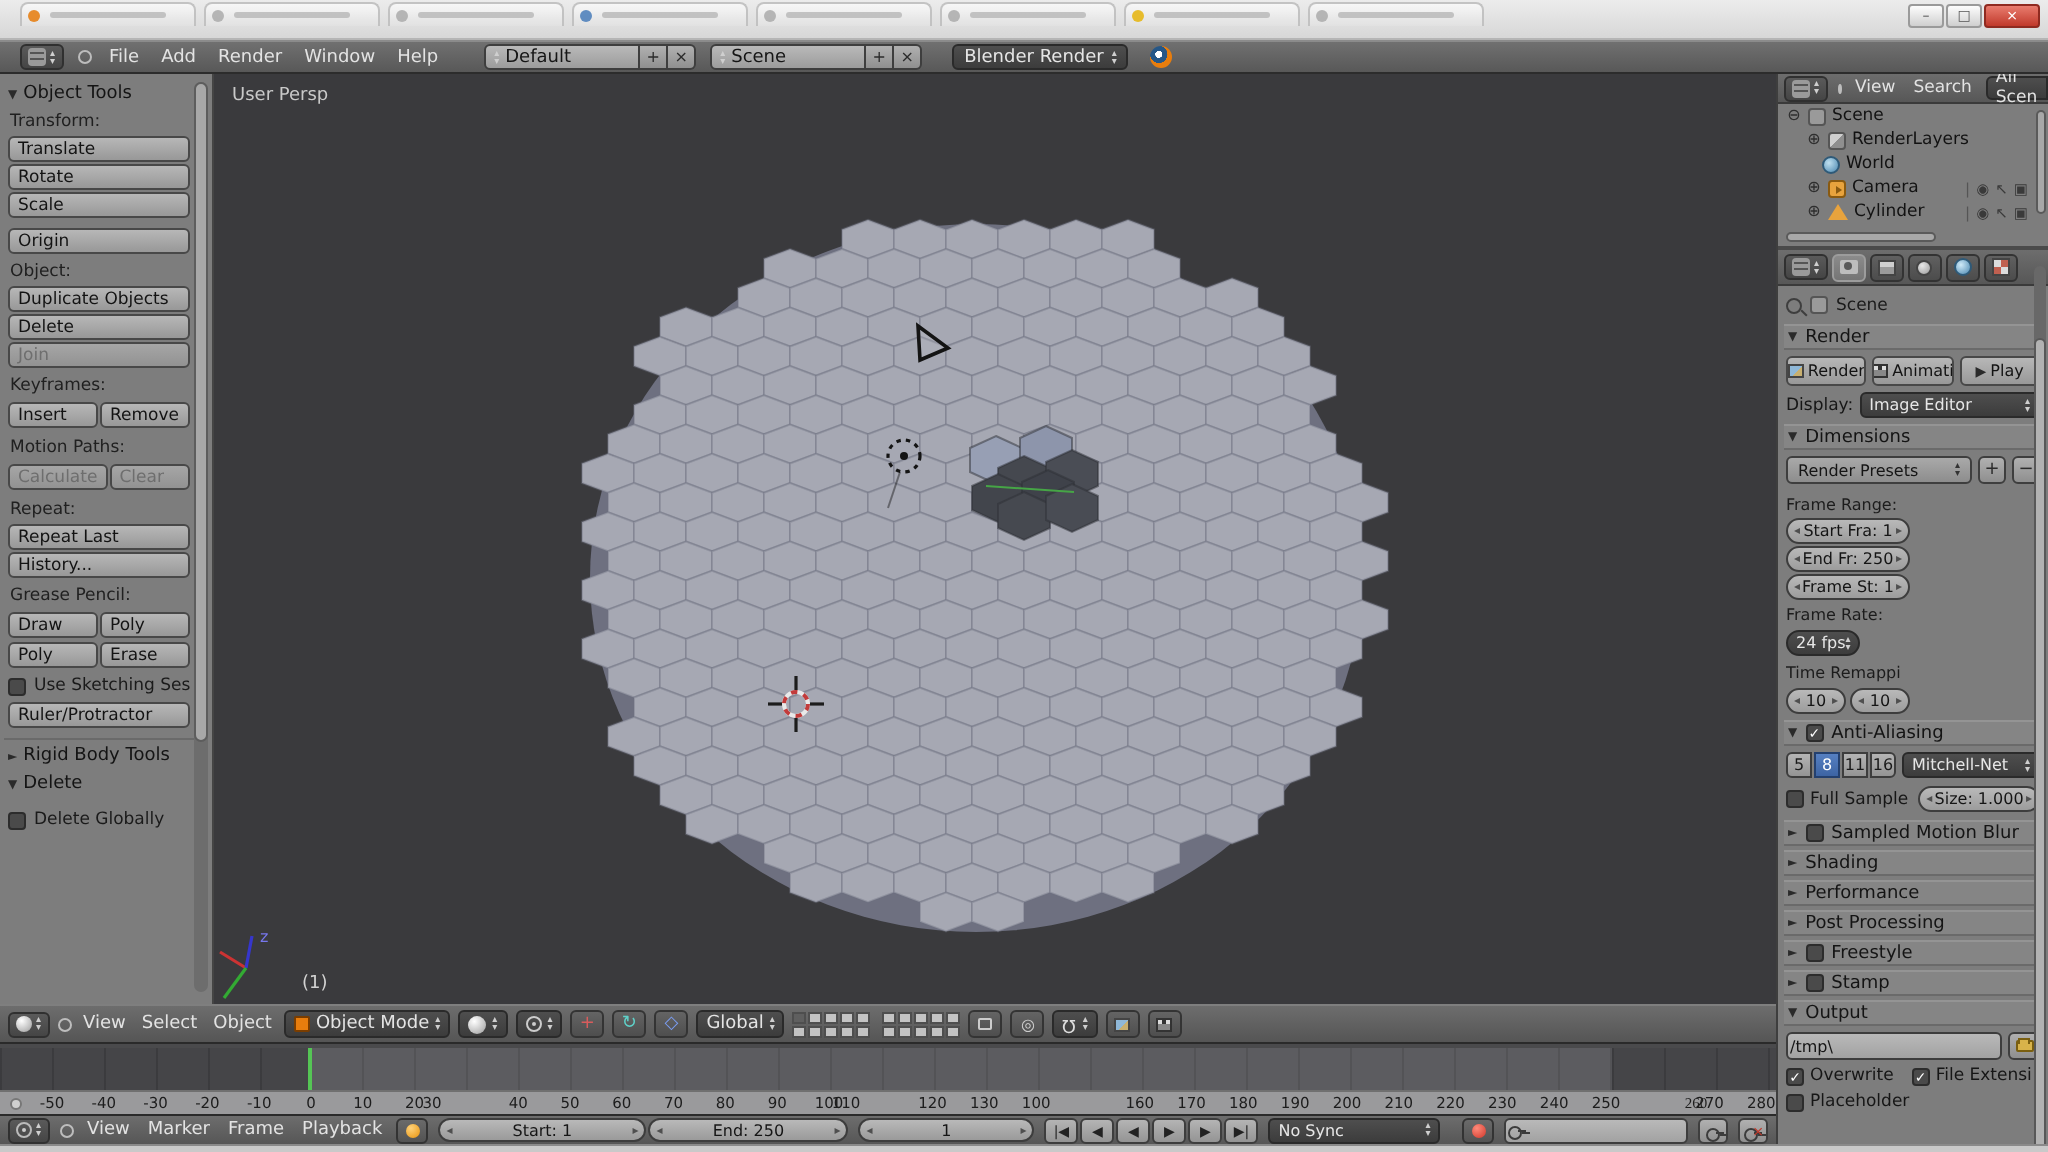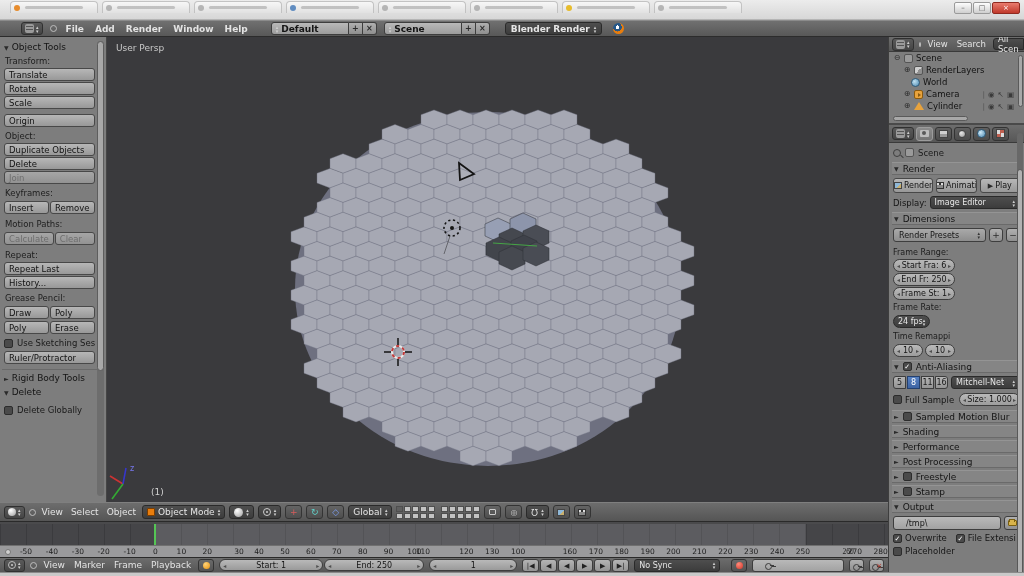--- a/index.html
+++ b/index.html
@@ -21,21 +21,21 @@
   .tab:nth-child(4) .fav { background:#4a7ebb; }
   .tab:nth-child(7) .fav { background:#e8b60d; }
   .win-controls { position:absolute; right:4px; top:2px; display:flex; gap:1px; }
   .wc { width:18px; height:12px; border:1px solid #9a9a9a; border-radius:2px;
     background:linear-gradient(#fdfdfd,#cfcfcf); color:#555; font-size:7px; line-height:10px; text-align:center; }
   .wc.close { width:28px; background:linear-gradient(#e97c6e,#c0392b); color:#fff; border-color:#8f2a20; }
 
   
   .blender-header { position:absolute; left:0; top:20px; width:1024px; height:17px;
     background:linear-gradient(#707070,#585858); border-top:1px solid #8b8b8b; border-bottom:1px solid #2c2c2c;
-    display:flex; align-items:center; gap:7px; padding:0 21px; font-size:9px; color:#e3e3e3; white-space:nowrap;font-weight:bold; }
+    display:flex; align-items:center; gap:7px; padding:0 10px; font-size:9px; color:#e3e3e3; white-space:nowrap; }
   .ed-btn { display:inline-flex; align-items:center; gap:2px; height:13px; padding:0 3px;
     background:linear-gradient(#5a5a5a,#454545); border:1px solid #303030; border-radius:3px; }
   .ed-ico { width:9px; height:9px; border-radius:2px; background:#9a9a9a; position:relative; }
   .ed-ico::after { content:""; position:absolute; left:1px; right:1px; top:2px; height:1px; background:#555; box-shadow:0 3px 0 #555; }
   .spin { display:inline-flex; flex-direction:column; font-size:5px; line-height:4px; color:#cfcfcf; }
   .spin::before { content:"▴"; } .spin::after { content:"▾"; }
   .hdot { width:7px; height:7px; border:1px solid #bdbdbd; border-radius:50%; }
   .menu { color:#e3e3e3; padding:0 2px; }
   .selector { display:inline-flex; align-items:center; height:13px; }
   .sel-field { display:inline-flex; align-items:center; gap:3px; height:13px; width:78px; padding:0 4px;
@@ -195,21 +195,21 @@
   .fpill::after  { content:"▸"; position:absolute; right:3px; font-size:6px; color:#4f4f4f; }
   .fpill.slider { background:linear-gradient(90deg,#c6c6c6 0 50%, #a0a0a0 50%); }
   .fpill.noarrow::before, .fpill.noarrow::after { content:none; }
   .half-row { display:flex; gap:2px; } .half-row .fpill { flex:1; }
   .cb-pair { display:flex; align-items:center; gap:3px; margin-top:2px; }
   .samp { display:flex; gap:1px; }
   .samp .sbtn { width:13px; height:13px; background:linear-gradient(#b4b4b4,#949494); border:1px solid #3d3d3d;
     color:#1a1a1a; font-size:8px; line-height:12px; text-align:center; }
   .samp .sbtn:first-child { border-radius:3px 0 0 3px; } .samp .sbtn:last-child { border-radius:0 3px 3px 0; }
   .samp .sbtn.sel { background:linear-gradient(#5680c2,#3d64a3); color:#fff; border-color:#24406e; }
-  .path-field { flex:1; height:14px; display:flex; align-items:center; padding:0 12px;
+  .path-field { flex:1; height:14px; display:flex; align-items:center; padding:0 1px;
     background:linear-gradient(#b9b9b9,#a2a2a2); border:1px solid #3d3d3d; border-radius:3px; color:#151515; font-size:8px; }
   .folder-btn { width:16px; height:14px; background:linear-gradient(#b0b0b0,#8f8f8f); border:1px solid #3e3e3e; border-radius:3px;
     display:flex; align-items:center; justify-content:center; }
   .folder-ico { width:9px; height:6px; background:#d8b34a; border:1px solid #7a5f10; border-radius:1px; position:relative; }
   .folder-ico::before { content:""; position:absolute; left:0; top:-2px; width:4px; height:2px; background:#d8b34a; border:1px solid #7a5f10; border-bottom:none; }
   .lab { white-space:nowrap; overflow:hidden; }
 </style>
 </head>
 <body>
 
@@ -754,21 +754,21 @@
     <div class="tl-ruler" id="tl-ruler">
       <span class="ruler-dot"></span>
     <span class="tick" style="left: 13px;">-50</span>
         <span class="tick" style="left: 38.9px;">-40</span>
         <span class="tick" style="left: 64.8px;">-30</span>
         <span class="tick" style="left: 90.7px;">-20</span>
         <span class="tick" style="left: 116.6px;">-10</span>
         <span class="tick" style="left: 142.5px;">0</span>
         <span class="tick" style="left: 168.4px;">10</span>
         <span class="tick" style="left: 194.3px;">20</span>
-        <span class="tick" style="left: 226px;">30</span>
+        <span class="tick" style="left: 203px;">30</span>
         <span class="tick" style="left: 246.1px;">40</span>
         <span class="tick" style="left: 272px;">50</span>
         <span class="tick" style="left: 297.9px;">60</span>
         <span class="tick" style="left: 323.8px;">70</span>
         <span class="tick" style="left: 349.7px;">80</span>
         <span class="tick" style="left: 375.6px;">90</span>
         <span class="tick" style="left: 401.5px;">100</span>
         <span class="tick" style="left: 410px;">110</span>
         <span class="tick" style="left: 453.3px;">120</span>
         <span class="tick" style="left: 479.2px;">130</span>
@@ -950,21 +950,21 @@
         <span class="menu-field">
             <span>Render Presets</span>
             <span class="spin" style="color:#333"></span>
           </span>
         <span class="sq-btn">+</span>
         <span class="sq-btn">−</span>
       </div>
       <div class="two-col">
         <div>
           <div class="col-label">Frame Range:</div>
-          <div class="fpill">Start Fra: 6</div>
+          <div class="fpill">Start Fra: 1</div>
           <div class="fpill">End Fr: 250</div>
           <div class="fpill">Frame St: 1</div>
           <div class="col-label">Frame Rate:</div>
           <div class="dd-field" style="height:13px;margin:1px 0">
               <span>24 fps</span>
               <span class="spin"></span>
             </div>
           <div class="col-label">Time Remappi</div>
           <div class="half-row">
             <div class="fpill">10</div>

